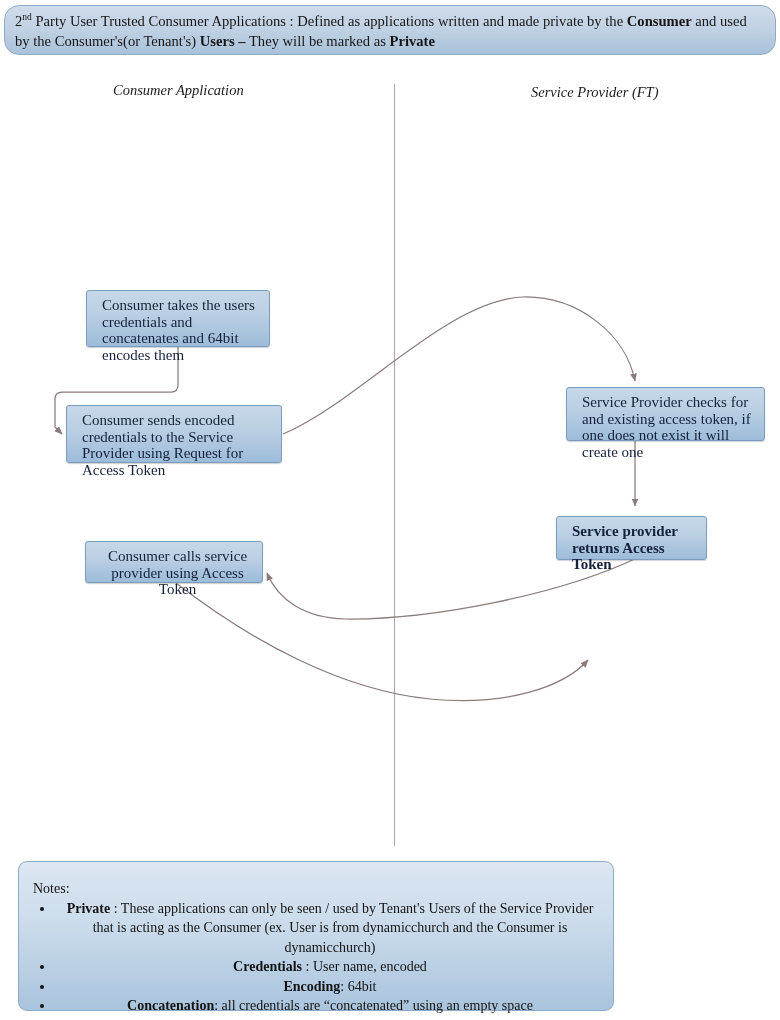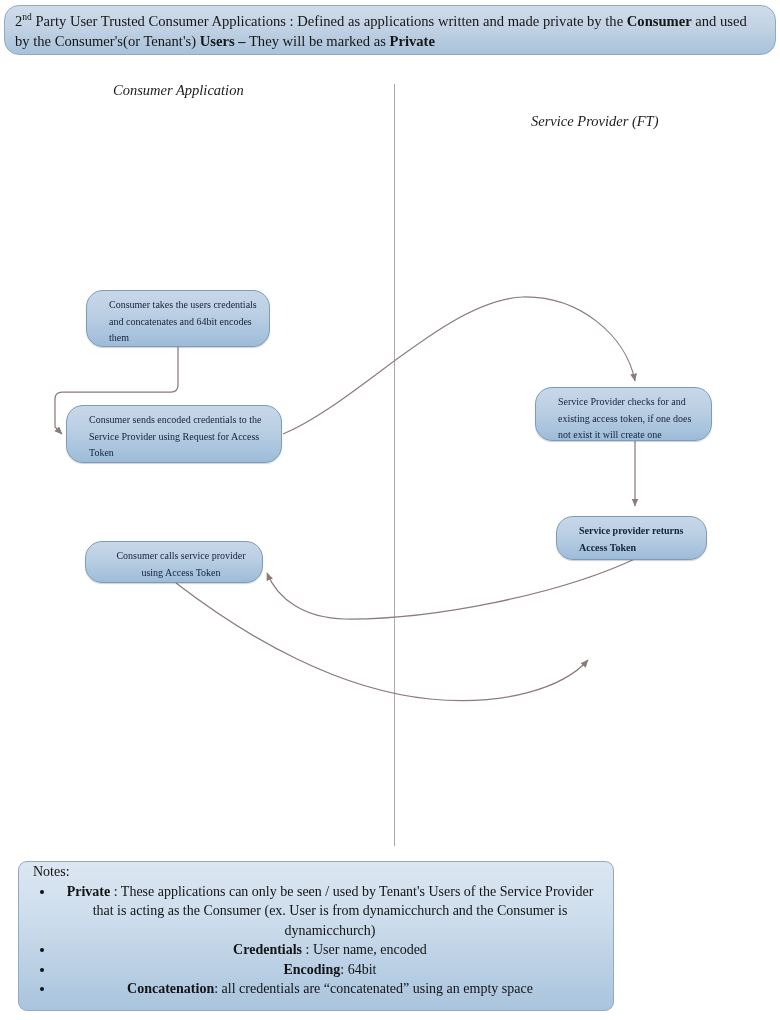--- a/index.html
+++ b/index.html
@@ -42,48 +42,48 @@
 
   
   .lane-title {
     position: absolute;
     font-size: 14.5px;
     color: #1a1a1a;
     white-space: nowrap;
     font-style: italic;
   }
   #lane-title-consumer { left: 113px; top: 82px; }
-  #lane-title-provider { left: 531px; top: 84px; margin-top: 29px; }
+  #lane-title-provider { left: 531px; top: 84px; }
 
   
   #lane-divider {
     position: absolute;
     left: 394px;
     top: 84px;
     width: 1.4px;
     height: 762px;
     background: #b3a6a6;
   }
 
   
   .pbox {
     position: absolute;
     box-sizing: border-box;
     border: 1px solid #7d9cbb;
-    border-radius: 17px;
+    border-radius: 3px;
     background: linear-gradient(to bottom, #c6d7e8 0%, #bcd0e4 40%, #9dbcd9 100%);
     color: #14213a;
-    font-size: 10px;
+    font-size: 15px;
     line-height: 16.6px;
-    padding: 6px 8px 0 22px;
+    padding: 6px 8px 0 15px;
     box-shadow: 0 1px 1px rgba(80,90,105,0.28);
   }
   #box-encode        { left: 86px;  top: 290px; width: 184px; height: 57px; }
   #box-send-creds    { left: 66px;  top: 405px; width: 216px; height: 58px; }
-  #box-sp-check      { left: 535px; top: 387px; width: 177px; height: 54px; font-family: Liberation Serif, serif; }
+  #box-sp-check      { left: 566px; top: 387px; width: 199px; height: 54px; font-family: Liberation Serif, serif; }
   #box-sp-returns    { left: 556px; top: 516px; width: 151px; height: 44px; font-weight: bold; }
   #box-consumer-call { left: 85px;  top: 541px; width: 178px; height: 42px; text-align: center; }
 
   
   #connectors {
     position: absolute;
     left: 0;
     top: 0;
     width: 780px;
     height: 1020px;
@@ -94,21 +94,21 @@
   #notes-panel {
     position: absolute;
     left: 18px;
     top: 861px;
     width: 596px;
     height: 150px;
     box-sizing: border-box;
     border: 1px solid #8faac4;
     border-radius: 9px;
     background: linear-gradient(to bottom, #dbe6f1 0%, #cfdeed 35%, #a9c4dd 100%);
-    padding: 0 12px 0 12px;
+    padding: 17px 12px 0 12px;
     color: #131313;
     font-size: 14px;
     line-height: 19.5px;
   }
   #notes-title { margin: 0 0 0 2px; }
   #notes-list {
     margin: 0;
     padding: 0 0 0 24px;
     list-style: disc;
   }

